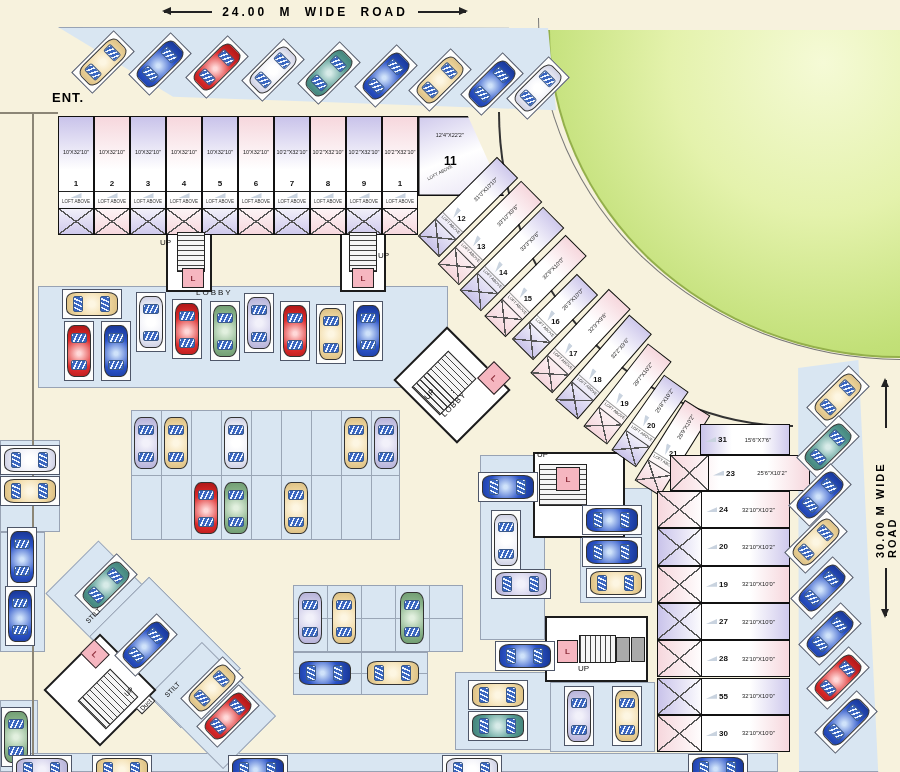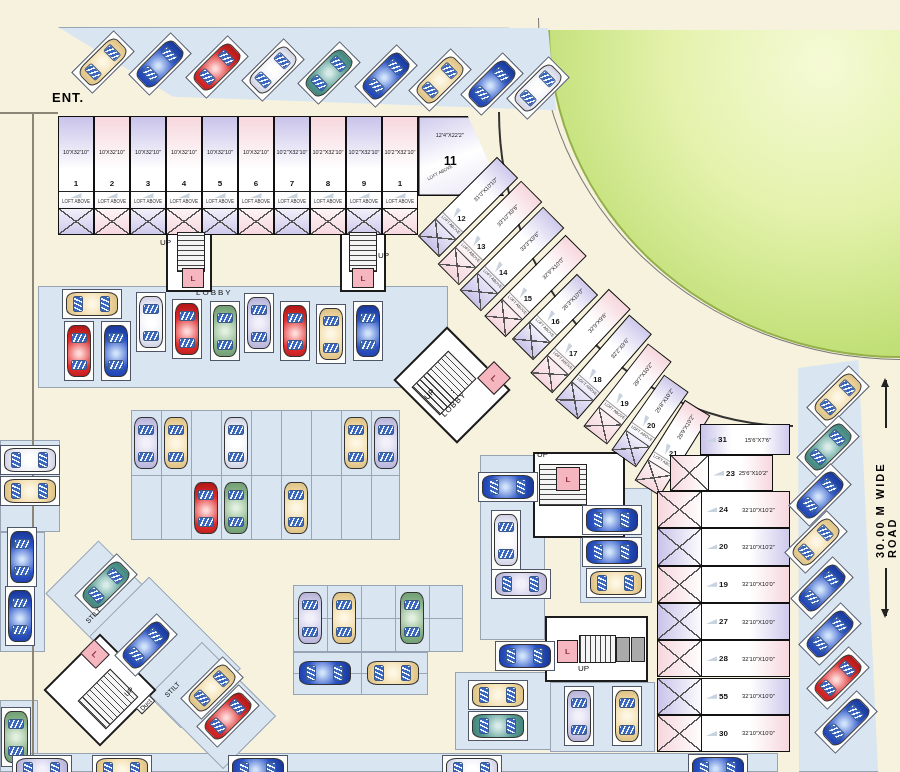--- a/index.html
+++ b/index.html
@@ -288,21 +288,21 @@
           <span class="tri"></span>
           <b style="transform: rotate(58deg);">21</b>
         </div>
         <div class="dim">26'9"X10'2"</div>
       </div>
       <div class="unitC fill-lav-h" style="left: 700px; top: 424px; width: 90px; height: 31px;">
         <div class="triC"></div>
         <div class="numC">31</div>
         <div class="dimC">15'6"X7'6"</div>
       </div>
-      <div class="unitC fill-pink-h" style="left: 670px; top: 455px; width: 103px; height: 36px;">
+      <div class="unitC fill-pink-h" style="left: 670px; top: 455px; width: 140px; height: 36px;">
         <div class="xboxC xcross" style="width: 38px;"></div>
         <div class="triC"></div>
         <div class="numC">23</div>
         <div class="dimC">25'6"X10'2"</div>
       </div>
       <div class="unitC fill-pink-h" style="left: 657px; top: 491px; width: 133px; height: 37.3px;">
         <div class="xboxC xcross" style="width: 44px;"></div>
         <div class="triC"></div>
         <div class="numC">24</div>
         <div class="dimC">32'10"X10'2"</div>
@@ -675,20 +675,25 @@
       <div class="lbl" style="left: 424px; top: 390px; font-size: 8px; transform: rotate(-45deg);">UP</div>
       <div class="lbl" style="left: 438px; top: 400px; font-size: 8px; letter-spacing: 1px; transform: rotate(-45deg);">LOBBY</div>
       <div class="lbl" style="left: 537px; top: 450px; font-size: 8px;">UP</div>
       <div class="lbl" style="left: 578px; top: 664px; font-size: 8px;">UP</div>
       <div class="lbl" style="left: 84px; top: 612px; font-size: 7px; transform: rotate(-45deg);">STILT</div>
       <div class="lbl" style="left: 163px; top: 686px; font-size: 7px; transform: rotate(-45deg);">STILT</div>
       <div class="lbl" style="left: 124px; top: 688px; font-size: 7px; transform: rotate(-45deg);">UP</div>
       <div class="lbl box" style="left: 136px; top: 700px; font-size: 6.5px; transform: rotate(-45deg);">Duct</div>
     </div>
 
+  <div class="road-top">
+    <span class="harrow l"></span>
+    <span>24.00 M WIDE ROAD</span>
+    <span class="harrow r"></span>
+  </div>
 
   <div class="road-right">
     <span class="harrow l"></span>
     <span>30.00 M WIDE ROAD</span>
     <span class="harrow r"></span>
   </div>
 
   <div class="ent">ENT.</div>
 </div>
 

